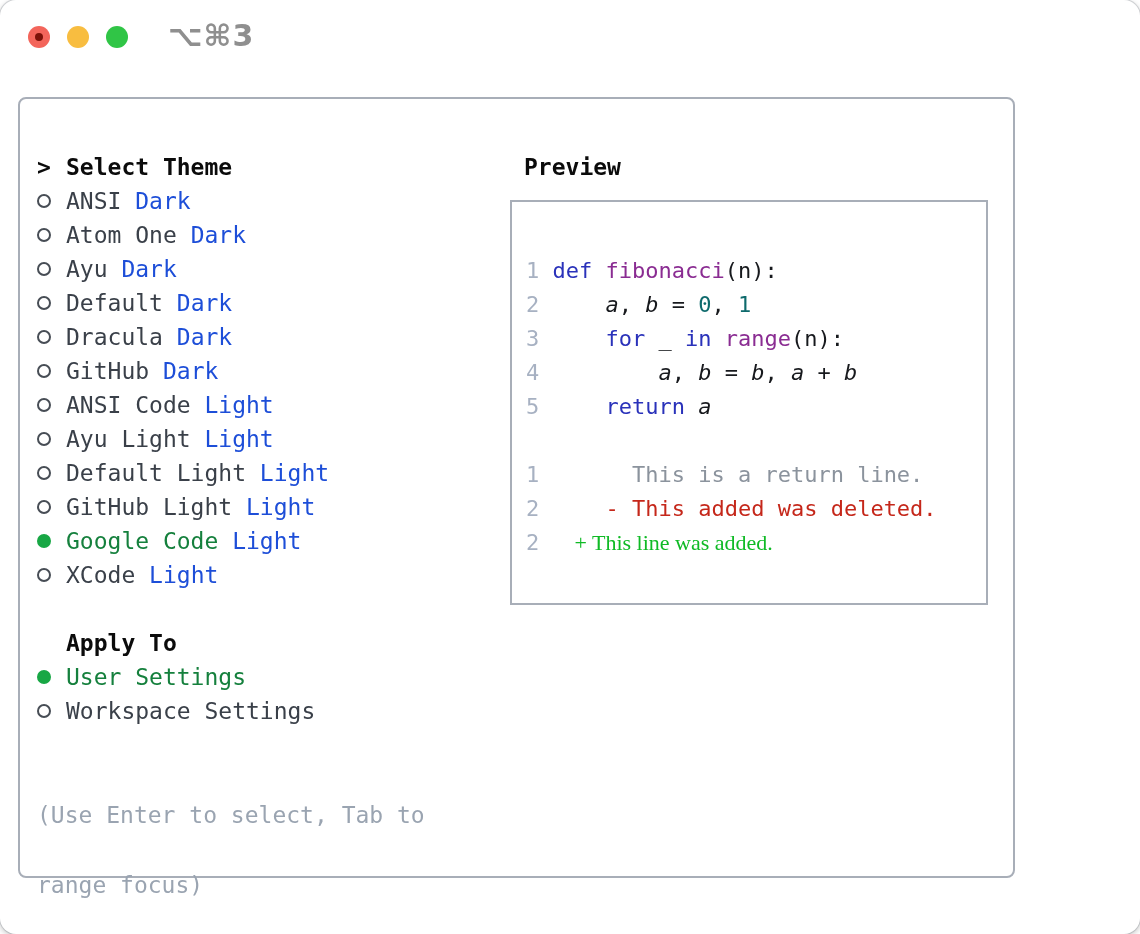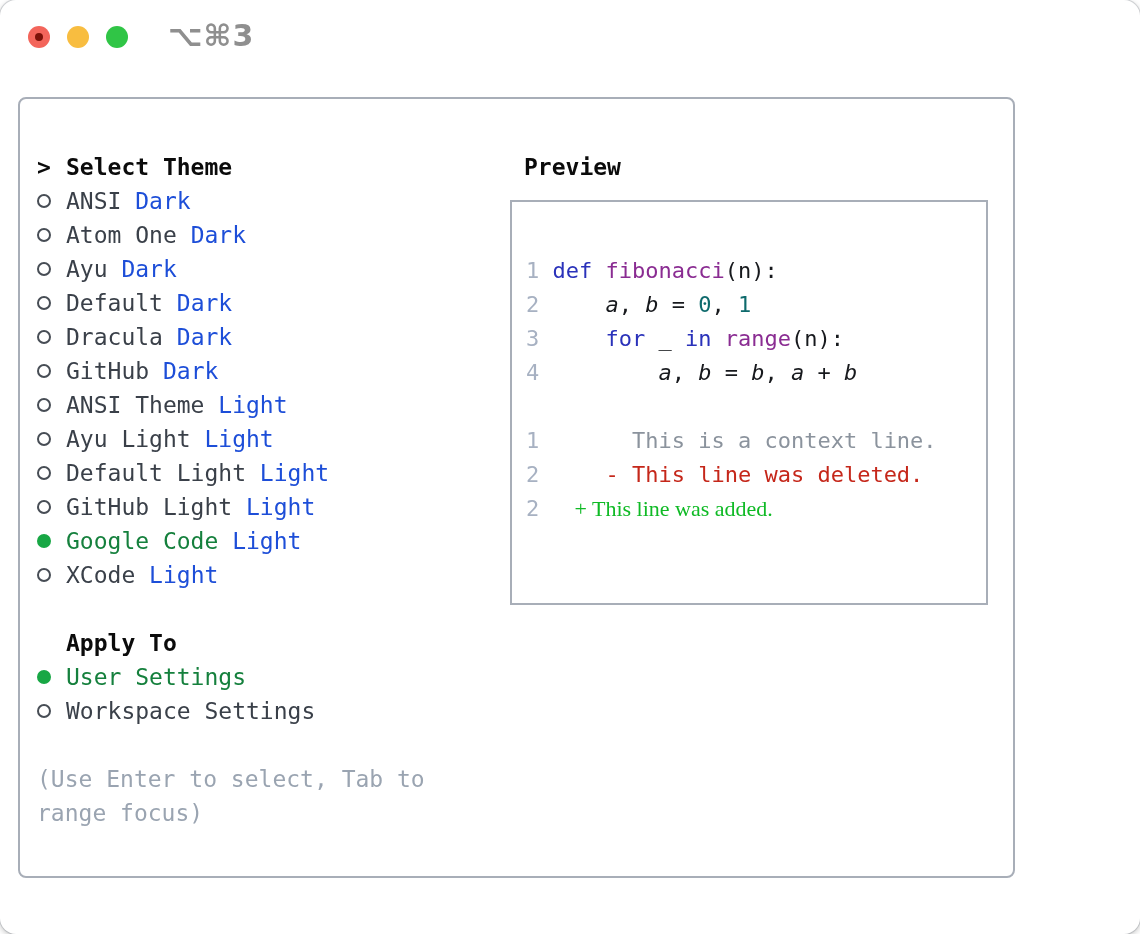--- a/index.html
+++ b/index.html
@@ -39,21 +39,21 @@
          display:flex; align-items:center; white-space:pre; }
   .row.spacer { height:34px; }
   .row-header { font-weight:bold; color:#0b0b0b; }
   .prompt { display:inline-block; width:29px; color:#0b0b0b; }
   .bullet { flex:none; width:14px; height:14px; border:2px solid #474d55;
             border-radius:50%; margin-right:15px; }
   .bullet.filled { background:#18a745; border-color:#18a745; }
   .row.selected .tname { color:#15803d; }
   .tvariant { color:#1d4ed8; }
   .indent { padding-left:29px; }
-  .help-line { height:34px; line-height:34px; font-size:23px; color:#9aa4b1; white-space:pre; }
+  .help-line { height:34px; line-height:34px; font-size:23px; color:#9aa4b1; white-space:pre;margin-top:36px; }
 
   
   .preview-title { position:absolute; left:504px; top:51px; height:34px; line-height:34px;
                    font-size:23px; font-weight:bold; color:#0b0b0b; }
   .preview-box {
     position:absolute; left:490px; top:101px; width:478px; height:405px;
     border:2px solid #a8aeb8; background:#ffffff;
     padding:52px 0 10px 14px; overflow:hidden;
   }
   .cline { height:34px; line-height:34px; font-size:22px; white-space:pre; }
@@ -87,21 +87,21 @@
         <span>Select Theme</span>
       </div>
 
       <div id="theme-list">
           <div class="row"><span class="bullet"></span><span class="tname">ANSI</span><span class="tvariant"> Dark</span></div>
           <div class="row"><span class="bullet"></span><span class="tname">Atom One</span><span class="tvariant"> Dark</span></div>
           <div class="row"><span class="bullet"></span><span class="tname">Ayu</span><span class="tvariant"> Dark</span></div>
           <div class="row"><span class="bullet"></span><span class="tname">Default</span><span class="tvariant"> Dark</span></div>
           <div class="row"><span class="bullet"></span><span class="tname">Dracula</span><span class="tvariant"> Dark</span></div>
           <div class="row"><span class="bullet"></span><span class="tname">GitHub</span><span class="tvariant"> Dark</span></div>
-          <div class="row"><span class="bullet"></span><span class="tname">ANSI Theme</span><span class="tvariant"> Light</span></div>
+          <div class="row"><span class="bullet"></span><span class="tname">ANSI Code</span><span class="tvariant"> Light</span></div>
           <div class="row"><span class="bullet"></span><span class="tname">Ayu Light</span><span class="tvariant"> Light</span></div>
           <div class="row"><span class="bullet"></span><span class="tname">Default Light</span><span class="tvariant"> Light</span></div>
           <div class="row"><span class="bullet"></span><span class="tname">GitHub Light</span><span class="tvariant"> Light</span></div>
           <div class="row selected"><span class="bullet filled"></span><span class="tname">Google Code</span><span class="tvariant"> Light</span></div>
           <div class="row"><span class="bullet"></span><span class="tname">XCode</span><span class="tvariant"> Light</span></div>
         </div>
 
       <div class="row spacer"></div>
 
       <div class="row row-header indent">
@@ -120,21 +120,22 @@
     </div>
 
     <div class="preview-title">Preview</div>
 
     <div class="preview-box">
       <div id="preview-code">
           <div class="cline"><span class="tk-num">1 </span><span class="tk-kwd">def </span><span class="tk-fun">fibonacci</span><span class="tk-pln">(n):</span></div>
           <div class="cline"><span class="tk-num">2 </span><span class="tk-pln">    </span><span class="tk-var">a</span><span class="tk-pln">, </span><span class="tk-var">b</span><span class="tk-pln"> = </span><span class="tk-lit">0</span><span class="tk-pln">, </span><span class="tk-lit">1</span></div>
           <div class="cline"><span class="tk-num">3 </span><span class="tk-pln">    </span><span class="tk-kwd">for</span><span class="tk-pln"> _ </span><span class="tk-kwd">in</span><span class="tk-pln"> </span><span class="tk-fun">range</span><span class="tk-pln">(n):</span></div>
           <div class="cline"><span class="tk-num">4 </span><span class="tk-pln">        </span><span class="tk-var">a</span><span class="tk-pln">, </span><span class="tk-var">b</span><span class="tk-pln"> = </span><span class="tk-var">b</span><span class="tk-pln">, </span><span class="tk-var">a</span><span class="tk-pln"> + </span><span class="tk-var">b</span></div>
+          <div class="cline"><span class="tk-num">5 </span><span class="tk-pln">    </span><span class="tk-kwd">return </span><span class="tk-var">a</span></div>
           <div class="cline"></div>
-          <div class="cline"><span class="tk-num">1 </span><span class="tk-ctx">      This is a context line.</span></div>
-          <div class="cline"><span class="tk-num">2 </span><span class="tk-del">    - This line was deleted.</span></div>
+          <div class="cline"><span class="tk-num">1 </span><span class="tk-ctx">      This is a return line.</span></div>
+          <div class="cline"><span class="tk-num">2 </span><span class="tk-del">    - This added was deleted.</span></div>
           <div class="cline"><span class="tk-num">2 </span><span class="tk-add">    + This line was added.</span></div>
         </div>
     </div>
 
   </div>
 </div>
 
 </body></html>

